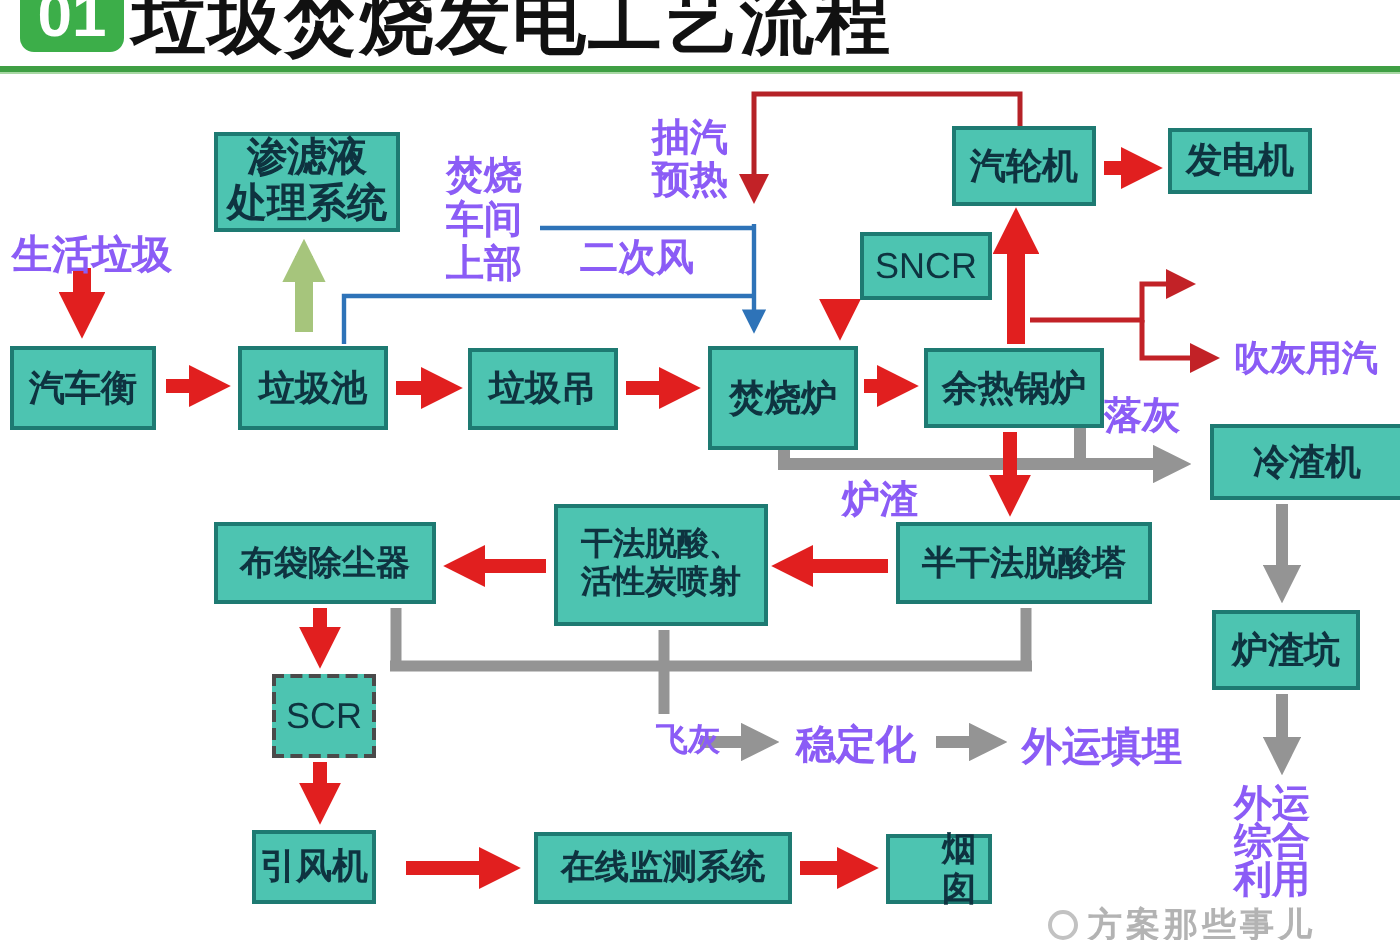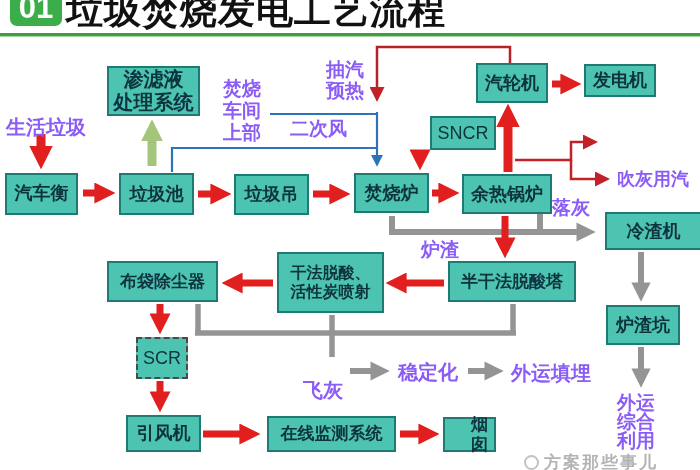--- a/index.html
+++ b/index.html
@@ -96,56 +96,56 @@
     <line x1="160" y1="304" x2="160" y2="326" stroke="#e11f1f" stroke-width="7" marker-end="url(#mred)"></line>
     <line x1="160" y1="381" x2="160" y2="404" stroke="#e11f1f" stroke-width="7" marker-end="url(#mred)"></line>
     <line x1="203" y1="434" x2="252" y2="434" stroke="#e11f1f" stroke-width="7" marker-end="url(#mred)"></line>
     <line x1="400" y1="434" x2="431" y2="434" stroke="#e11f1f" stroke-width="7" marker-end="url(#mred)"></line>
   </svg>
 
   <div class="node" style="left:107px;top:66px;width:93px;height:50px;font-size:20px;">
     <span>渗滤液</span>
     <span>处理系统</span>
   </div>
-  <div class="node" style="left:5px;top:173px;width:73px;height:42px;font-size:18px;font-family:Liberation Mono, monospace;">汽车衡</div>
+  <div class="node" style="left:5px;top:173px;width:73px;height:42px;font-size:18px;">汽车衡</div>
   <div class="node" style="left:119px;top:173px;width:75px;height:42px;font-size:18px;">垃圾池</div>
   <div class="node" style="left:234px;top:174px;width:75px;height:41px;font-size:18px;">垃圾吊</div>
-  <div class="node" style="left:354px;top:173px;width:75px;height:40px;font-size:18px;">焚烧炉</div>
+  <div class="node" style="left:354px;top:173px;width:75px;height:52px;font-size:18px;">焚烧炉</div>
   <div class="node" style="left:462px;top:174px;width:90px;height:40px;font-size:18px;">余热锅炉</div>
   <div class="node" style="left:388px;top:116px;width:66px;height:34px;font-size:18px;font-weight:500;margin-left:42px;">SNCR</div>
   <div class="node" style="left:476px;top:63px;width:72px;height:40px;font-size:18px;">汽轮机</div>
   <div class="node" style="left:584px;top:64px;width:72px;height:33px;font-size:18px;">发电机</div>
   <div class="node" style="left:448px;top:261px;width:128px;height:41px;font-size:17px;">半干法脱酸塔</div>
   <div class="node" style="left:277px;top:252px;width:107px;height:61px;font-size:16px;">
     <span>干法脱酸、</span>
     <span>活性炭喷射</span>
   </div>
   <div class="node" style="left:107px;top:261px;width:111px;height:41px;font-size:17px;">布袋除尘器</div>
   <div class="node dashed" style="left:136px;top:337px;width:52px;height:42px;font-size:18px;font-weight:500;">SCR</div>
-  <div class="node" style="left:126px;top:415px;width:75px;height:37px;font-size:18px;">引风机</div>
+  <div class="node" style="left:126px;top:415px;width:62px;height:37px;font-size:18px;">引风机</div>
   <div class="node" style="left:267px;top:416px;width:129px;height:36px;font-size:17px;">在线监测系统</div>
   <div class="node" style="left:443px;top:417px;width:53px;height:35px;font-size:17px;padding-left:20px;">烟囱</div>
   <div class="node" style="left:605px;top:212px;width:97px;height:38px;font-size:18px;">冷渣机</div>
   <div class="node" style="left:606px;top:305px;width:74px;height:40px;font-size:18px;">炉渣坑</div>
 
   <div class="lbl" style="left:6px;top:114px;font-size:20px;">生活垃圾</div>
   <div class="lbl" style="left:223px;top:78px;font-size:19px;line-height:22px;">
     <div>焚烧</div>
     <div>车间</div>
     <div>上部</div>
   </div>
   <div class="lbl" style="left:290px;top:116px;font-size:19px;">二次风</div>
   <div class="lbl" style="left:326px;top:59px;font-size:19px;line-height:21px;text-align:center;">
     <div>抽汽</div>
     <div>预热</div>
   </div>
   <div class="lbl" style="left:617px;top:167px;font-size:18px;">吹灰用汽</div>
   <div class="lbl" style="left:552px;top:195px;font-size:19px;">落灰</div>
   <div class="lbl" style="left:421px;top:237px;font-size:19px;">炉渣</div>
-  <div class="lbl" style="left:303px;top:360px;font-size:20px;margin-top:17px;">飞灰</div>
+  <div class="lbl" style="left:328px;top:360px;font-size:16px;">飞灰</div>
   <div class="lbl" style="left:398px;top:359px;font-size:20px;">稳定化</div>
   <div class="lbl" style="left:511px;top:360px;font-size:20px;">外运填埋</div>
   <div class="lbl" style="left:617px;top:393px;font-size:19px;line-height:19px;text-align:center;">
     <div>外运</div>
     <div>综合</div>
     <div>利用</div>
   </div>
 
   <div class="watermark">
     <span class="wm-logo"></span>

